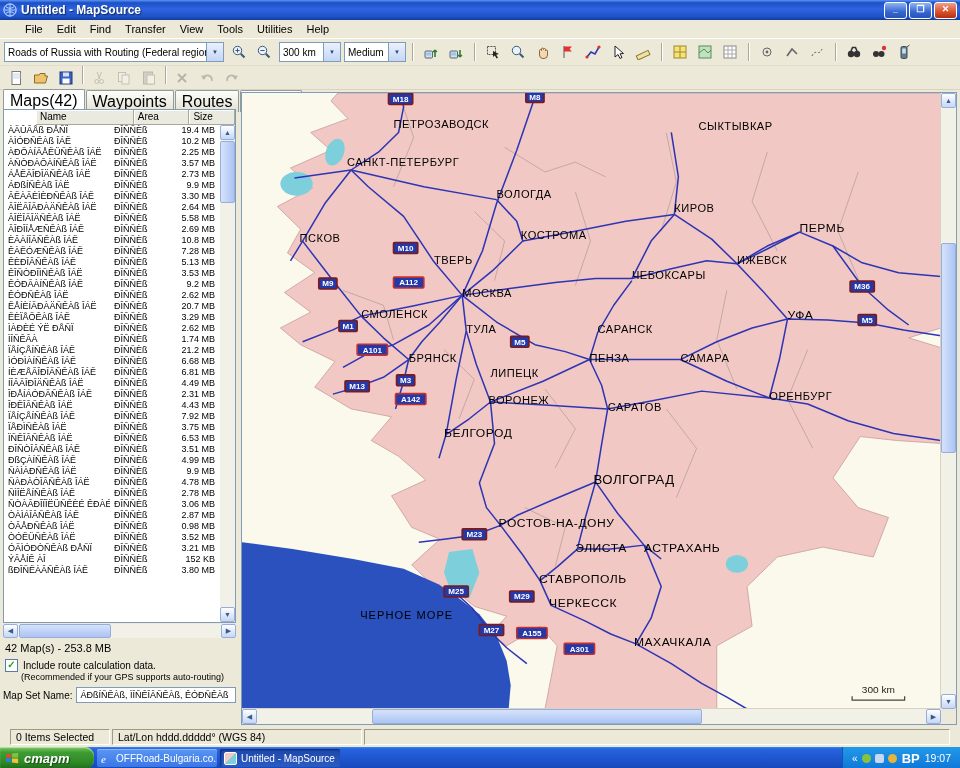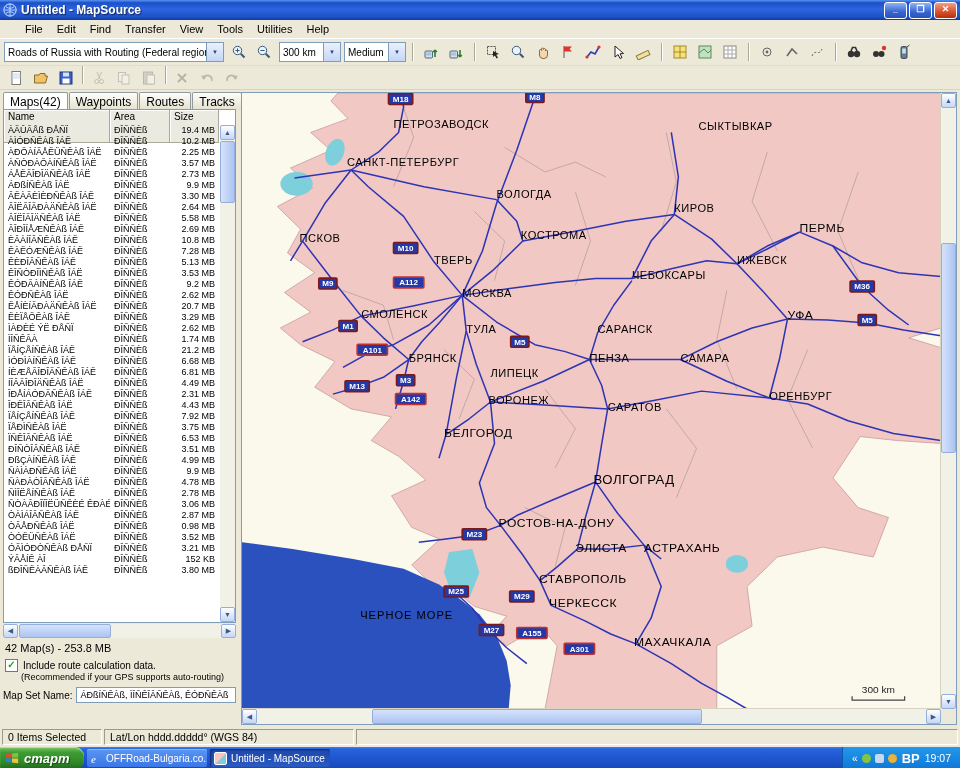--- a/index.html
+++ b/index.html
@@ -27,26 +27,26 @@
     border-left:1px solid #7F9DB9;font-size:6px;color:#2A4A7A;display:flex;align-items:center;justify-content:center;}
   .grp{display:inline-flex;gap:1px;}
   .tb-btn2{width:22px;height:22px;display:inline-flex;align-items:center;justify-content:center;border:1px solid transparent;border-radius:2px;}
   .tb-btn2 svg{width:16px;height:16px;stroke-width:1;}
   .tb-btn2.disabled{opacity:.35;filter:grayscale(1);}
   .tb-sep{width:1px;height:18px;background:#ACA899;margin:0 3px;box-shadow:1px 0 0 #fff;display:inline-block;}
   
   .workarea{display:flex;height:637px;padding:2px 3px;box-sizing:border-box;}
   .left-panel{width:233px;display:flex;flex-direction:column;}
   .splitter{width:5px;}
-  .tabs{display:flex;height:17px;font-size:12px;align-items:flex-start;}
+  .tabs{display:flex;height:17px;font-size:16px;align-items:center;}
   .tab{padding:2px 6px 1px 6px;border:1px solid #919B9C;border-bottom:none;border-radius:2px 2px 0 0;
     background:linear-gradient(180deg,#FDFDFB,#E4E1CF);margin-right:1px;}
   .tab.active{background:#fff;padding-bottom:2px;}
   .list-wrap{border:1px solid #7F9DB9;background:#fff;height:512px;position:relative;overflow:hidden;}
-  .thead{display:flex;height:33px;font-size:10px;}
+  .thead{display:flex;height:15px;font-size:10px;margin-left:32px;}
   .th{background:#EBEAE0;border-right:1px solid #ACA899;border-bottom:1px solid #ACA899;box-shadow:inset 1px 1px 0 #fff;
     padding:1px 4px;box-sizing:border-box;white-space:nowrap;overflow:hidden;}
   .th.c0{width:106px}.th.c1{width:60px}.th.c2{width:49px}
   .tbody{position:absolute;top:15px;left:0;right:15px;bottom:0;overflow:hidden;font-size:9px;}
   .tr{display:flex;height:11px;line-height:11px;}
   .td{padding:0 4px;box-sizing:border-box;white-space:nowrap;overflow:hidden;}
   .td.c0{width:106px}.td.c1{width:60px}.td.c2{width:49px;text-align:right;}
   
   .sb-arrow{background:linear-gradient(180deg,#FDFEFF,#C6D6F6);border:1px solid #95AEDB;border-radius:2px;
     color:#3A5A8A;font-size:7px;display:flex;align-items:center;justify-content:center;box-sizing:border-box;}
@@ -77,25 +77,25 @@
   .msb-v .down{position:absolute;bottom:0;left:0;width:15px;height:15px;}
   .msb-v .thumb{position:absolute;left:0;width:15px;top:150px;height:210px;border:1px solid #95AEDB;border-radius:2px;
     background:linear-gradient(90deg,#D6E2FB,#ACC4F2);box-sizing:border-box;}
   .msb-h{position:absolute;left:0;right:15px;bottom:0;height:15px;background:#F2F1E7;border-top:1px solid #D8D4C0;}
   .msb-h .left{position:absolute;left:0;top:0;width:15px;height:15px;}
   .msb-h .right{position:absolute;right:0;top:0;width:15px;height:15px;}
   .msb-h .thumb{position:absolute;top:0;left:130px;width:330px;height:15px;border:1px solid #95AEDB;border-radius:2px;
     background:linear-gradient(180deg,#D6E2FB,#ACC4F2);box-sizing:border-box;}
   .sb-corner{position:absolute;right:0;bottom:0;width:15px;height:15px;background:#ECE9D8;}
   
-  .statusbar{height:20px;background:#ECE9D8;display:flex;align-items:stretch;padding:2px 2px;gap:2px;box-sizing:border-box;font-size:10.5px;}
+  .statusbar{height:20px;background:#ECE9D8;display:flex;align-items:stretch;padding:2px 10px;gap:2px;box-sizing:border-box;font-size:10.5px;}
   .sb-cell{border:1px solid;border-color:#9E9A84 #FFF #FFF #9E9A84;padding:1px 5px;white-space:nowrap;}
   .sb-fill{flex:1;}
   .taskbar{height:22px;background:linear-gradient(180deg,#3C81F3 0%,#2663DC 10%,#1E55CE 55%,#1648B8 100%);display:flex;align-items:stretch;}
-  .start-btn{width:84px;background:linear-gradient(180deg,#7CC863 0%,#3F9C34 25%,#2E8A26 70%,#1F6A1A 100%);
+  .start-btn{width:94px;background:linear-gradient(180deg,#7CC863 0%,#3F9C34 25%,#2E8A26 70%,#1F6A1A 100%);
     border-radius:0 9px 9px 0;display:flex;align-items:center;gap:5px;padding:0 8px 0 5px;color:#fff;font-weight:bold;
     font-style:italic;font-size:13px;text-shadow:1px 1px 1px #1A4A14;box-shadow:inset 0 1px 1px #B8E8A0;box-sizing:border-box;}
   .task-btn{width:120px;margin:2px 0 2px 3px;background:linear-gradient(180deg,#5A96F2,#3A76E8);border-radius:2px;
     display:flex;align-items:center;gap:4px;padding:0 4px;color:#fff;font-size:10px;white-space:nowrap;overflow:hidden;
     box-shadow:inset 0 1px 0 #88B4F8;box-sizing:border-box;}
   .task-btn.active{background:linear-gradient(180deg,#1E47A8,#2B5BC4);box-shadow:inset 1px 1px 2px #0C2A70;}
   .task-ico{width:11px;height:11px;flex:none;border-radius:2px;}
   .tray{margin-left:auto;display:flex;align-items:center;gap:5px;background:linear-gradient(180deg,#2399E8,#0F77D8);
     padding:0 9px 0 9px;border-left:1px solid #0A5AB0;color:#fff;}
   .tray-ico{width:9px;height:9px;border-radius:2px;flex:none;}

